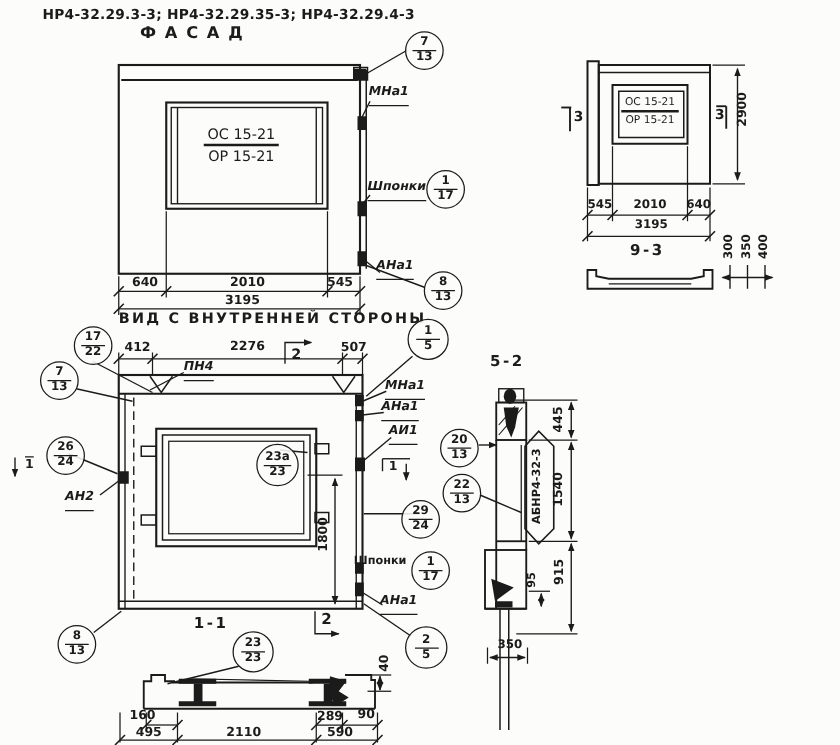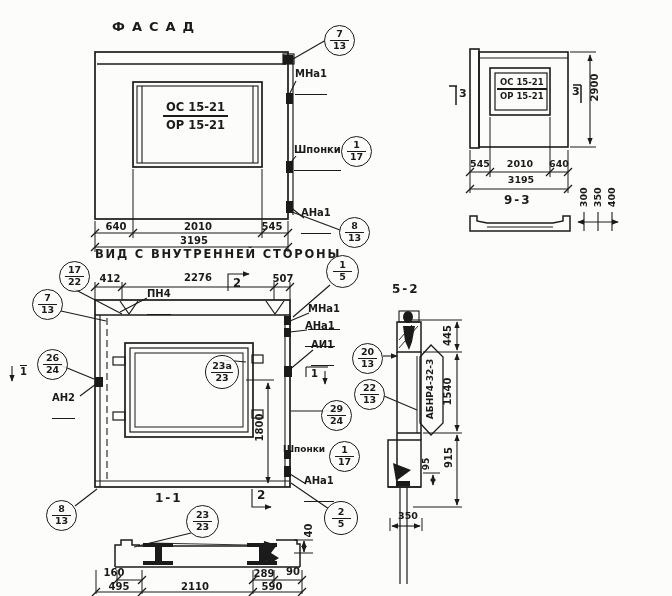--- a/index.html
+++ b/index.html
@@ -2,29 +2,29 @@
 <html><head>
 <meta charset="utf-8">
 <style>
   html,body{margin:0;padding:0;background:#fff;}
   #sheet{position:relative;width:672px;height:596px;background:#fcfcfa;overflow:hidden;
          font-family:"DejaVu Sans",sans-serif;}
   #linework{position:absolute;left:0;top:0;}
   .t{position:absolute;font-family:"DejaVu Sans",sans-serif;font-weight:700;color:#1b1b1b;
      font-size:10px;line-height:1.1;white-space:nowrap;}
   .c{text-align:center;}
-  .ul{border-bottom:1.6px solid #1b1b1b;padding-bottom:15px;}
+  .ul{border-bottom:1.6px solid #1b1b1b;padding-bottom:5px;font-style:italic;}
   .ol{border-top:1.6px solid #1b1b1b;}
   .vt{transform:rotate(-90deg);}
   .co{position:absolute;width:31px;height:31px;box-sizing:border-box;border:1.8px solid #1b1b1b;
       border-radius:50%;display:flex;flex-direction:column;align-items:center;justify-content:center;
       font-weight:700;font-size:9.5px;color:#1b1b1b;background:rgba(252,252,250,.88);}
   .co .cn{border-bottom:1.5px solid #1b1b1b;min-width:17px;text-align:center;line-height:1.15;padding:0 1px;}
   .co .cd{line-height:1.15;text-align:center;}
-  .winlbl{position:absolute;display:flex;flex-direction:column;align-items:center;font-weight:700;color:#1b1b1b;}
+  .winlbl{position:absolute;display:flex;flex-direction:column;align-items:center;font-weight:400;color:#1b1b1b;}
   .winlbl .wt{border-bottom:2px solid #1b1b1b;padding:0 3px 1px;}
   .winlbl .wb{padding-top:1px;}
 </style>
 </head>
 <body>
 
 <div id="sheet">
 
 <svg id="linework" width="672" height="596" viewBox="0 0 672 596">
   <defs>
@@ -239,20 +239,21 @@
     <line x1="306" y1="484" x2="290" y2="474"></line>
     <line x1="224" y1="360" x2="246" y2="362"></line>
     <line x1="384" y1="396" x2="417" y2="410"></line>
     <line x1="191" y1="533" x2="134" y2="547"></line>
     <line x1="75" y1="506" x2="97" y2="489"></line>
     <line x1="329" y1="509" x2="291" y2="483"></line>
     <line x1="147" y1="298" x2="120" y2="312"></line>
   </g>
 </svg>
 
+<div class="t" style="left:34px;top:6px;font-size:11px;letter-spacing:.2px">НР4-32.29.3-3; НР4-32.29.35-3; НР4-32.29.4-3</div>
 <div class="t" style="left:112px;top:20px;font-size:13px;letter-spacing:7px">ФАСАД</div>
 
 <div class="winlbl" style="left:163px;top:100px;font-size:11.5px">
   <span class="wt">ОС 15-21</span>
   <span class="wb">ОР 15-21</span>
 </div>
 
 <div class="t c" style="left:100px;top:221px;width:32px">640</div>
 <div class="t c" style="left:176px;top:221px;width:44px">2010</div>
 <div class="t c" style="left:256px;top:221px;width:32px">545</div>

